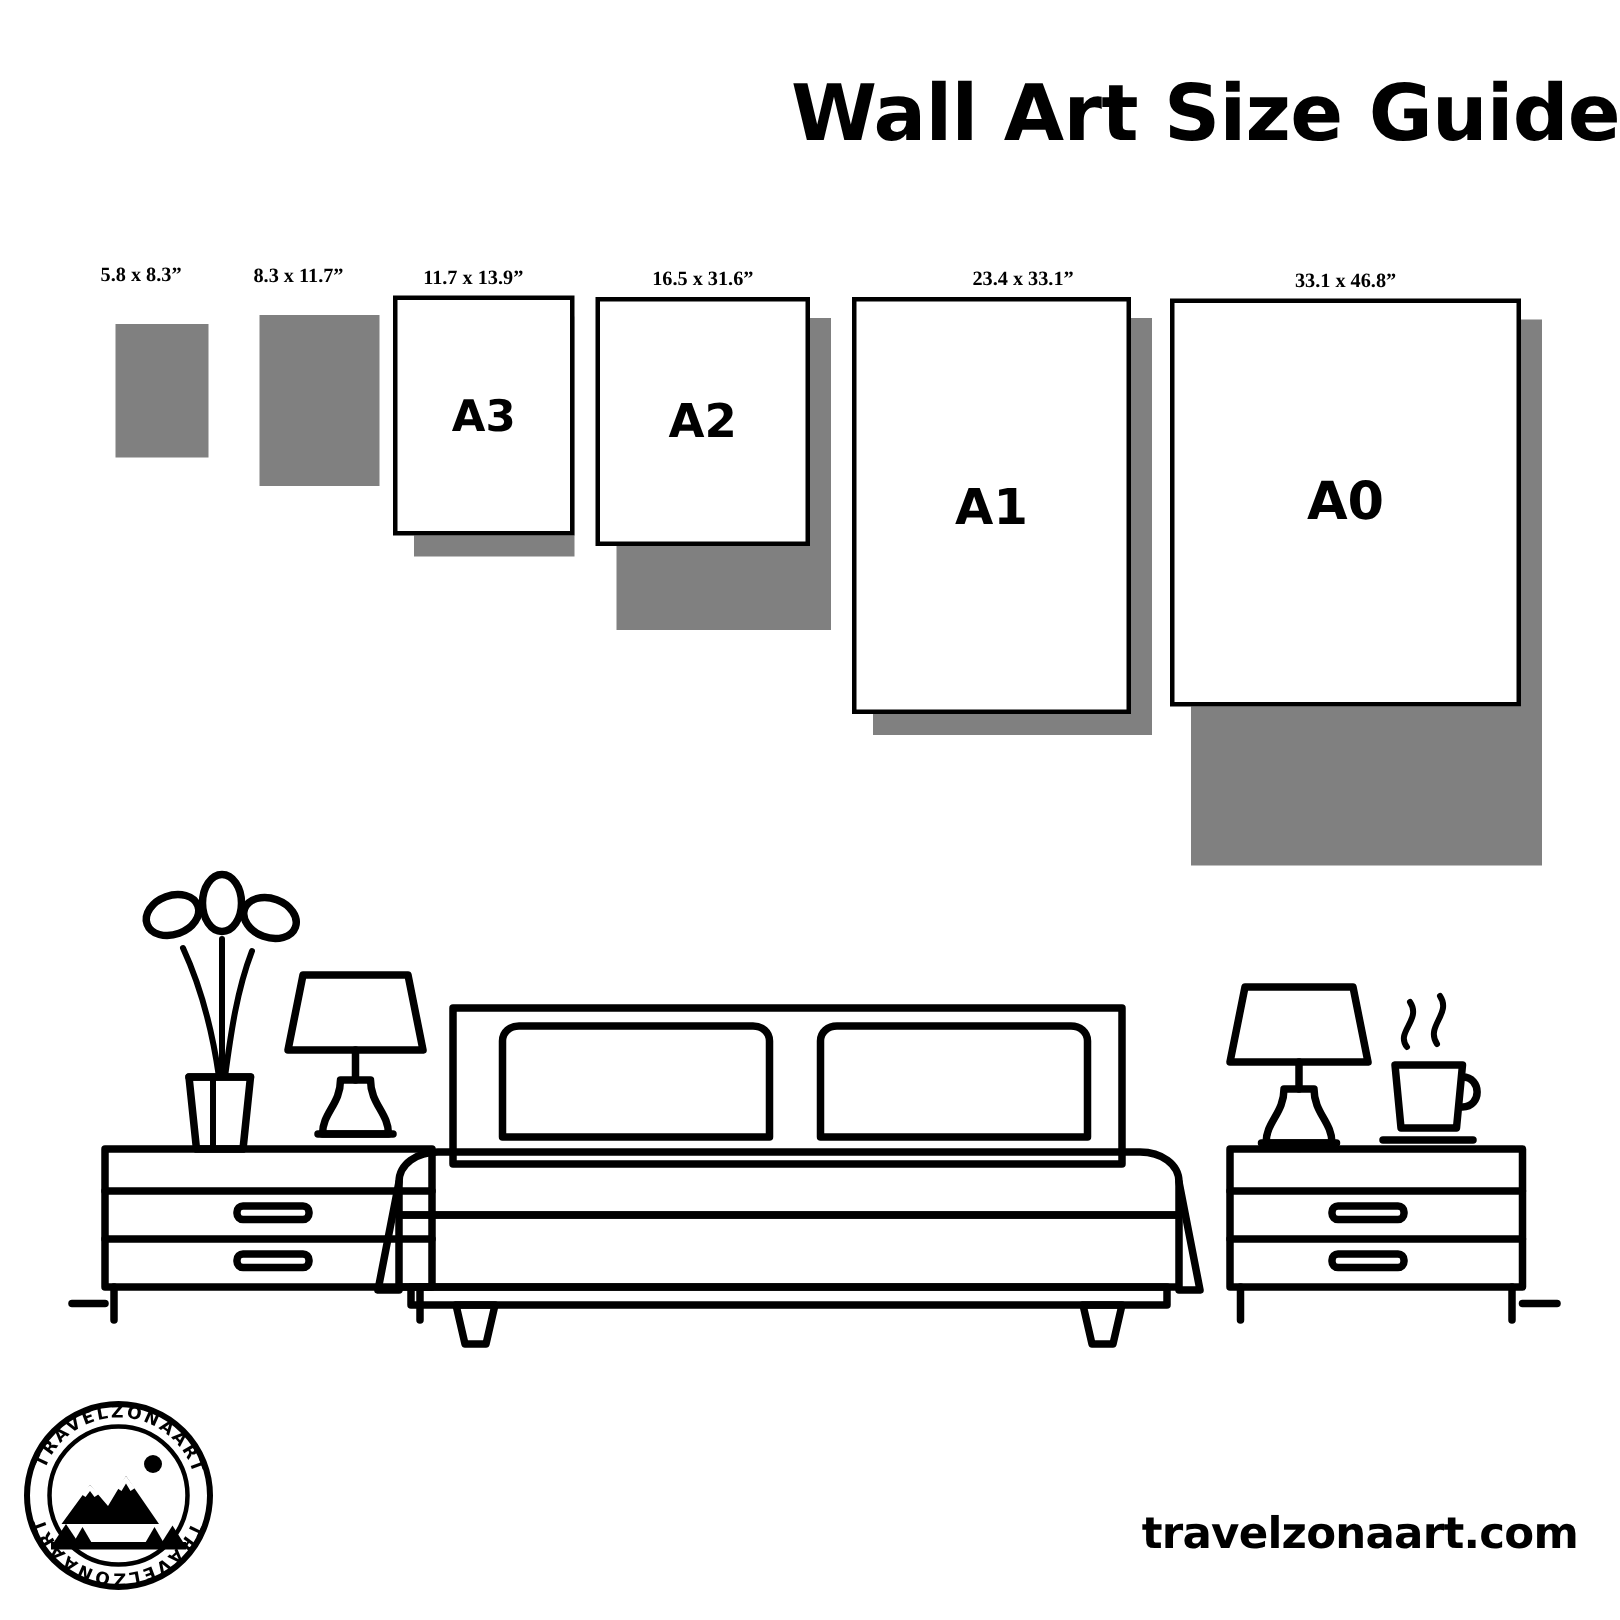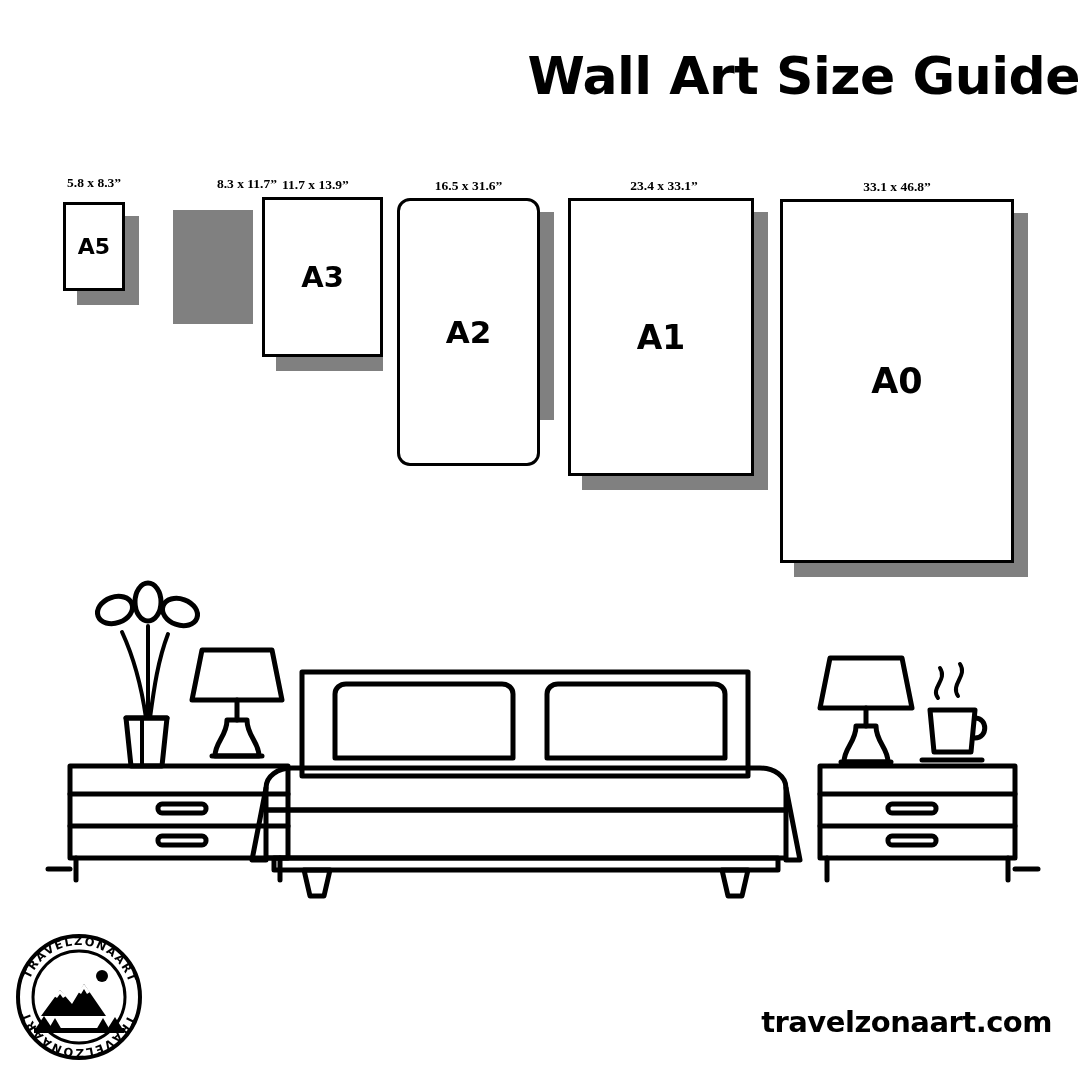--- a/index.html
+++ b/index.html
@@ -100,53 +100,50 @@
 <body>
 
 <div id="stage">
 
   <div class="title">Wall Art Size Guide</div>
 
   <div id="frames-layer">
       <div class="frame-wrap" style="left: 63px; top: 175px; width: 62px; height: 130px;">
         <div class="frame-label" style="top: 0px;">5.8 x 8.3”</div>
         <div class="frame-shadow" style="left: 14px; top: 41px; width: 62px; height: 89px; background: rgb(128, 128, 128);"></div>
-        <div class="frame-box" style="left: 0px; top: 27px; width: 62px; height: 89px;">
-          <span class="frame-name" style="font-size: 22px;">A5</span>
-        </div>
       </div>
       <div class="frame-wrap" style="left: 159px; top: 176px; width: 80px; height: 148px;">
-        <div class="frame-label" style="top: 0px; margin-left: 48px;">8.3 x 11.7”</div>
+        <div class="frame-label" style="top: 0px;">8.3 x 11.7”</div>
         <div class="frame-shadow" style="left: 14px; top: 34px; width: 80px; height: 114px; background: rgb(128, 128, 128);"></div>
       </div>
       <div class="frame-wrap" style="left: 262px; top: 177px; width: 107px; height: 194px;">
         <div class="frame-label" style="top: 0px;">11.7 x 13.9”</div>
         <div class="frame-shadow" style="left: 14px; top: 34px; width: 107px; height: 160px; background: rgb(128, 128, 128);"></div>
         <div class="frame-box" style="left: 0px; top: 20px; width: 121px; height: 160px;">
           <span class="frame-name" style="font-size: 29px;">A3</span>
         </div>
       </div>
       <div class="frame-wrap" style="left: 397px; top: 178px; width: 143px; height: 242px;">
         <div class="frame-label" style="top: 0px;">16.5 x 31.6”</div>
         <div class="frame-shadow" style="left: 14px; top: 34px; width: 143px; height: 208px; background: rgb(128, 128, 128);"></div>
-        <div class="frame-box" style="left: 0px; top: 20px; width: 143px; height: 268px; border-radius: 13px;">
+        <div class="frame-box" style="left: 0px; top: 20px; width: 143px; height: 166px;">
           <span class="frame-name" style="font-size: 31px;">A2</span>
         </div>
       </div>
-      <div class="frame-wrap" style="left: 568px; top: 178px; width: 192px; height: 312px;">
+      <div class="frame-wrap" style="left: 568px; top: 178px; width: 192px; height: 312px; padding-left: 36px;">
         <div class="frame-label" style="top: 0px;">23.4 x 33.1”</div>
         <div class="frame-shadow" style="left: 14px; top: 34px; width: 186px; height: 278px; background: rgb(128, 128, 128);"></div>
         <div class="frame-box" style="left: 0px; top: 20px; width: 186px; height: 278px;">
           <span class="frame-name" style="font-size: 33px;">A1</span>
         </div>
       </div>
       <div class="frame-wrap" style="left: 780px; top: 179px; width: 234px; height: 398px;">
         <div class="frame-label" style="top: 0px;">33.1 x 46.8”</div>
         <div class="frame-shadow" style="left: 14px; top: 34px; width: 234px; height: 364px; background: rgb(128, 128, 128);"></div>
-        <div class="frame-box" style="left: 0px; top: 20px; width: 234px; height: 364px;">
+        <div class="frame-box" style="left: 0px; top: 20px; width: 234px; height: 272px;">
           <span class="frame-name" style="font-size: 35px;">A0</span>
         </div>
       </div>
     </div>
 
   <div class="furniture">
     <svg width="1020" height="345" viewBox="0 0 1020 345" fill="none" stroke="#000" stroke-width="5" stroke-linejoin="round" stroke-linecap="round">
 
       <line x1="18" y1="299" x2="40" y2="299"></line>
 

